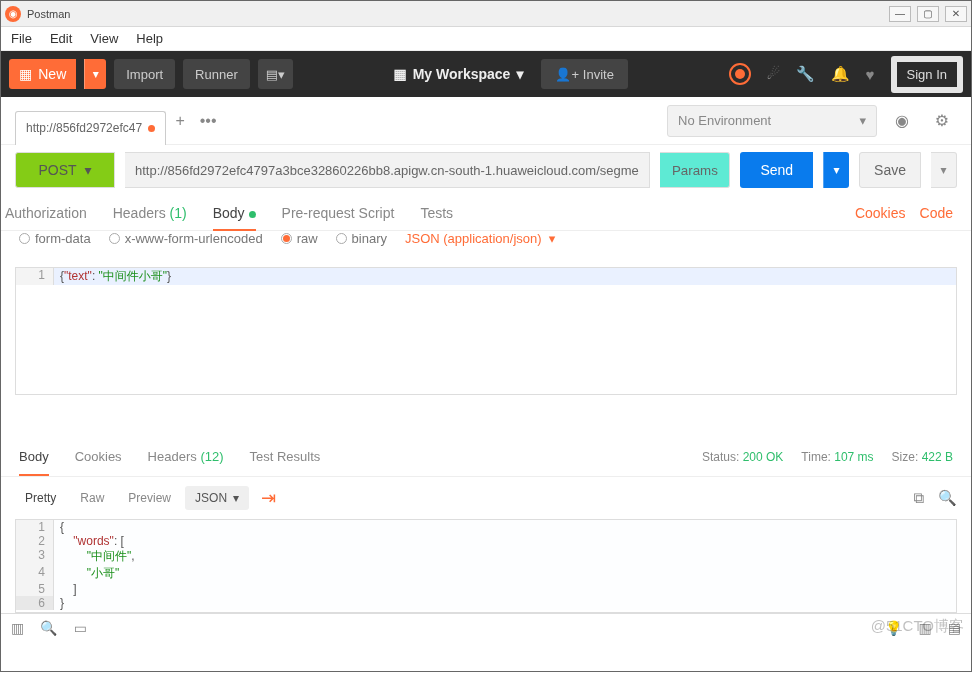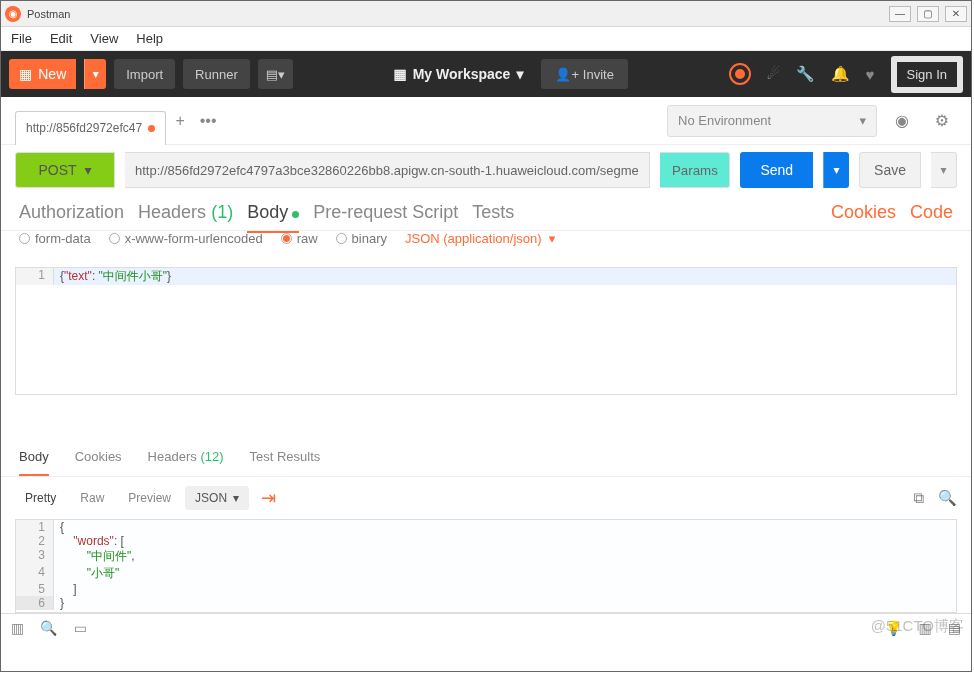--- a/index.html
+++ b/index.html
@@ -30,21 +30,21 @@
 .env-sel { width:210px;height:32px;border:1px solid #ddd;background:#f2f2f2;display:flex;align-items:center;padding:0 10px;justify-content:space-between;color:#888;border-radius:3px;font-size:13px;}
 .env-icon{width:30px;height:30px;display:flex;align-items:center;justify-content:center;color:#888;font-size:16px;}
 .reqrow{height:50px;display:flex;align-items:center;padding:0 14px;gap:10px;}
 .method{background:#84cc16;border:1px solid #ddd;height:36px;width:100px;display:flex;align-items:center;justify-content:center;gap:8px;color:#555;font-size:14px;border-radius:3px 0 0 3px;}
 .url{flex:1;background:#f2f2f2;border:1px solid #ddd;border-left:none;height:36px;padding:0 10px;color:#666;font-size:13px;outline:none;}
 .params{width:70px;height:36px;background:#5eead4;border:1px solid #ddd;border-left:none;color:#666;border-radius:0 3px 3px 0;}
 .send{background:#097bed;color:#fff;height:36px;padding:0 20px;font-size:14px;border:none;border-radius:3px 0 0 3px;}
 .send-caret{background:#097bed;color:#fff;height:36px;width:26px;border-left:1px solid rgba(255,255,255,.3);border-radius:0 3px 3px 0;display:flex;align-items:center;justify-content:center;}
 .save{background:#f2f2f2;color:#666;height:36px;padding:0 14px;font-size:14px;border:1px solid #ddd;border-radius:3px 0 0 3px;}
 .save-caret{background:#f2f2f2;color:#888;height:36px;width:26px;border:1px solid #ddd;border-left:none;border-radius:0 3px 3px 0;display:flex;align-items:center;justify-content:center;}
-.reqtabs{height:36px;display:flex;align-items:center;padding:0 18px;gap:14px;border-bottom:1px solid #eee;font-size:18px;color:#888;position:relative;}
+.reqtabs{height:36px;display:flex;align-items:center;padding:0 4px;gap:26px;border-bottom:1px solid #eee;font-size:14px;color:#888;position:relative;}
 .reqtabs .active{color:#444;border-bottom:2px solid #ff6c37;padding-bottom:8px;margin-bottom:-10px;}
 .reqtabs .right{position:absolute;right:18px;display:flex;gap:14px;color:#ff6c37;}
 .gdot{display:inline-block;width:7px;height:7px;border-radius:50%;background:#2fbe6c;margin-left:4px;}
 .headers-n{color:#2fbe6c;}
 .body-opts{height:36px;display:flex;align-items:flex-start;padding:0 18px;gap:18px;font-size:13px;color:#777;}
 .radio{width:11px;height:11px;border:1px solid #aaa;border-radius:50%;display:inline-block;margin-right:5px;position:relative;top:1px;}
 .radio.sel::after{content:"";width:7px;height:7px;background:#ff6c37;border-radius:50%;position:absolute;top:1px;left:1px;}
 .json-sel{color:#ff6c37;}
 .code-editor{border:1px solid #ddd;margin:0 14px;height:128px;font-family:Consolas,monospace;font-size:12px;}
 .code-line{display:flex;}
@@ -176,20 +176,25 @@
       <div class="gutter">1</div>
       <div class="code-txt hl"><span>{</span><span class="key">"text"</span><span>: </span><span class="str">"中间件小哥"</span><span>}</span></div>
     </div>
   </div>
 
   <div class="resptabs">
     <span class="active">Body</span>
     <span>Cookies</span>
     <span><span>Headers</span> <span class="headers-n">(12)</span></span>
     <span>Test Results</span>
+    <span class="resp-right">
+      <span><span>Status:</span> <span class="green">200 OK</span></span>
+      <span><span>Time:</span> <span class="green">107 ms</span></span>
+      <span><span>Size:</span> <span class="green">422 B</span></span>
+    </span>
   </div>
 
   <div class="resprow">
     <span class="seg active">Pretty</span>
     <span class="seg">Raw</span>
     <span class="seg">Preview</span>
     <span class="jsonbtn"><span>JSON</span> ▾</span>
     <span class="wrap-icon">⇥</span>
     <span class="resp-right-icons">
       <span>⧉</span>

